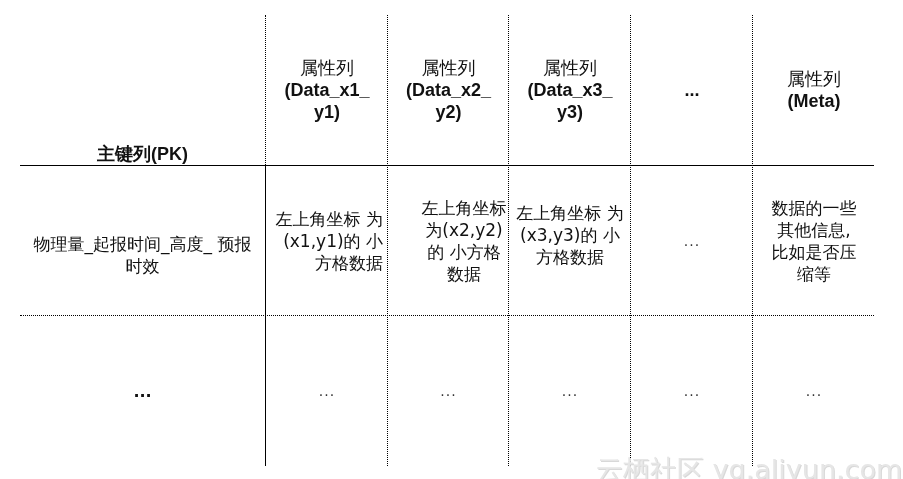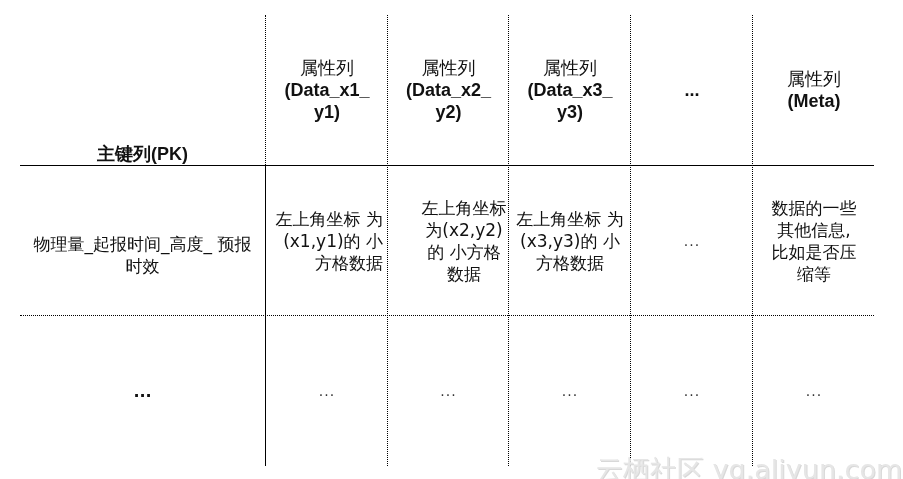--- a/index.html
+++ b/index.html
@@ -68,21 +68,21 @@
 
 <div class="cell body-txt" style="left:20px; top:180px; width:245px; height:149px;">
   <div style="width:230px;">物理量_起报时间_高度_ 预报时效</div>
 </div>
 <div class="cell body-txt" style="left:267px; top:166px; width:120px; height:149px;">
   <div style="width:112px;text-align:right;">左上角坐标 为(x1,y1)的 小方格数据</div>
 </div>
 <div class="cell body-txt" style="left:389px; top:166px; width:119px; height:149px;">
   <div style="width:112px;margin-left:31px;">左上角坐标 为(x2,y2)的 小方格数据</div>
 </div>
-<div class="cell body-txt" style="left:510px; top:166px; width:120px; height:149px;">
+<div class="cell body-txt" style="left:510px; top:160px; width:120px; height:149px;">
   <div style="width:112px;">左上角坐标 为(x3,y3)的 小方格数据</div>
 </div>
 <div class="cell ellipsis-light" style="left:632px; top:166px; width:120px; height:149px;">
   <span>...</span>
 </div>
 <div class="cell body-txt" style="left:754px; top:166px; width:120px; height:149px;">
   <div style="width:95px;">数据的一些 其他信息, 比如是否压 缩等</div>
 </div>
 
 <div class="cell ellipsis-bold" style="left:20px; top:316px; width:245px; height:150px;">

